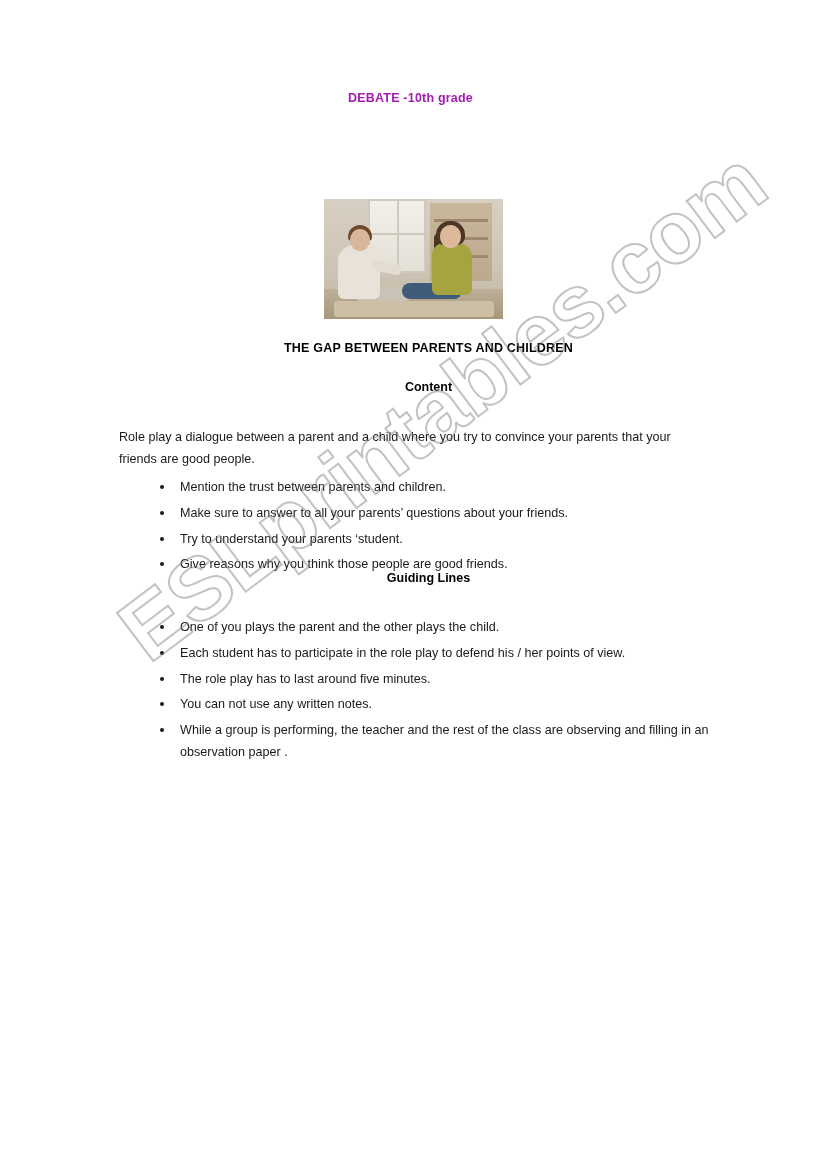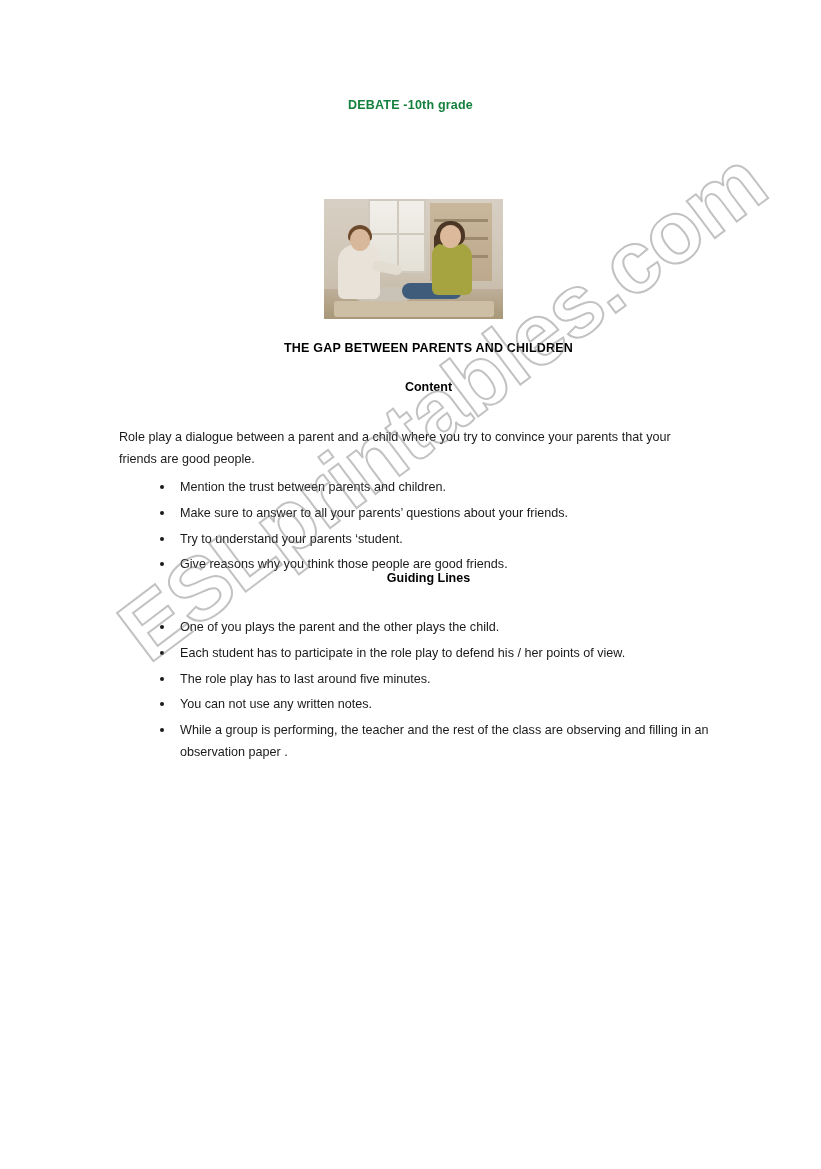--- a/index.html
+++ b/index.html
@@ -13,28 +13,28 @@
   }
   .page {
     position: relative;
     width: 821px;
     height: 1169px;
     background: #ffffff;
     overflow: hidden;
   }
   .doc-title {
     position: absolute;
-    top: 98px;
+    top: 91px;
     left: 0;
     width: 821px;
     text-align: center;
     font-size: 12.5px;
     font-weight: bold;
     letter-spacing: 0.2px;
-    color: #15803d;
+    color: #a21caf;
   }
   .photo-wrap {
     position: absolute;
     top: 199px;
     left: 324px;
     width: 179px;
     height: 120px;
     overflow: hidden;
     background: #cfc9c1;
   }

